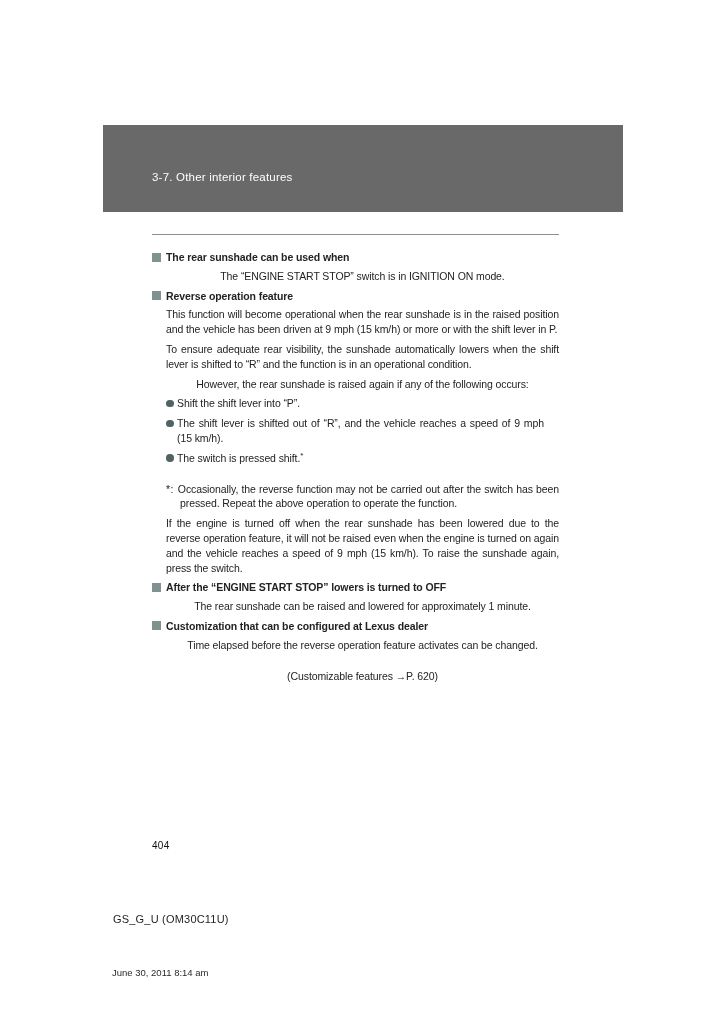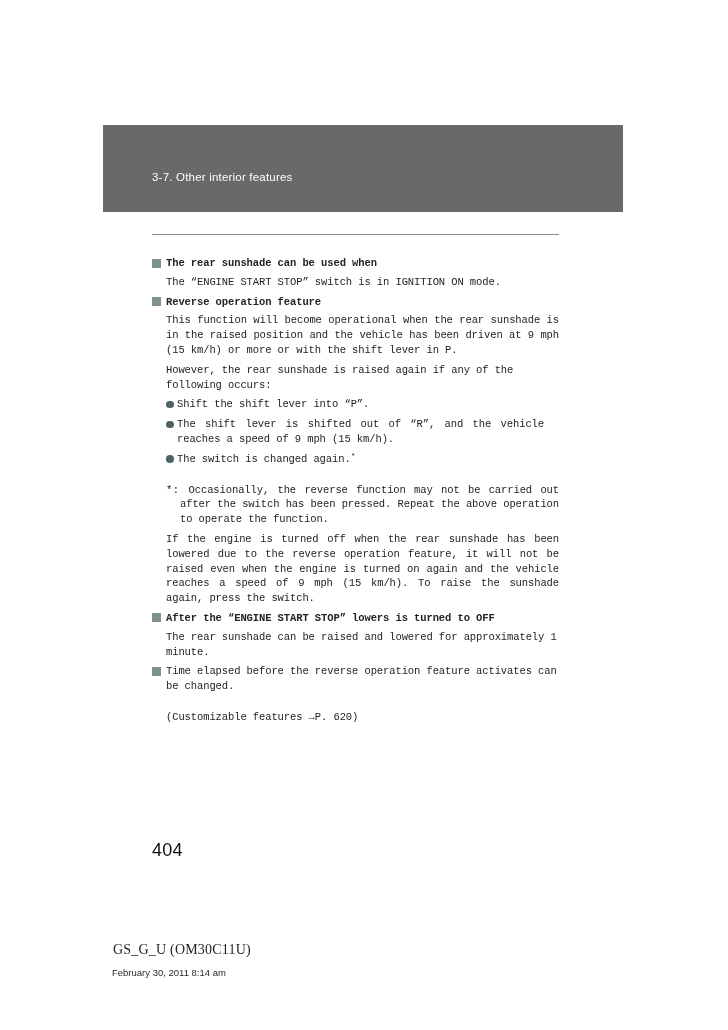--- a/index.html
+++ b/index.html
@@ -40,26 +40,25 @@
     top: 234px;
     width: 407px;
     height: 0;
     border-top: 1.5px solid #8f8f8f;
   }
 
   
   .content {
     position: absolute;
     left: 152px;
-    top: 256px;
+    top: 250px;
     width: 407px;
     font-size: 10.5px;
     line-height: 14.8px;
     letter-spacing: -0.1px;
-    font-family: Liberation Mono, monospace;
   }
   .content > :first-child { margin-top: 0; }
 
   .section-heading {
     position: relative;
     padding-left: 14px;
     font-weight: bold;
     margin: 5px 0 4px 0;
   }
   .sq-bullet {
@@ -69,21 +68,21 @@
     width: 9px;
     height: 9px;
     background: #80928f;
   }
 
   .para {
     padding-left: 14px;
     text-align: justify;
     margin: 0 0 5px 0;
   }
-  .para.no-justify { text-align: left; }
+  .para.no-justify { text-align: center; }
   .para.tight { margin-bottom: 16px; }
 
   .bullet-item {
     position: relative;
     padding-left: 25px;
     text-align: justify;
     margin: 0 15px 5px 0;
   }
   .rd-bullet {
     position: absolute;
@@ -106,34 +105,33 @@
     text-align: justify;
     margin: 16px 0 5px 0;
   }
   .footnote .fn-marker { letter-spacing: 0.5px; }
 
   
   .page-number {
     position: absolute;
     left: 152px;
     top: 840px;
-    font-size: 18px;
+    font-size: 10px;
     color: #101010;
     letter-spacing: 0.3px;
   }
 
   
   .footer-code {
     position: absolute;
     left: 113px;
-    top: 942px;
-    font-size: 14px;
+    top: 913px;
+    font-size: 11px;
     color: #1f1f1f;
     letter-spacing: 0.2px;
-    font-family: Liberation Serif, serif;
   }
   .footer-date {
     position: absolute;
     left: 112px;
     top: 967px;
     font-size: 9.5px;
     color: #2a2a2a;
   }
 </style>
 </head>
@@ -153,53 +151,55 @@
       <span class="sq-bullet"></span>
       <span>The rear sunshade can be used when</span>
     </div>
     <div class="para no-justify">The “ENGINE START STOP” switch is in IGNITION ON mode.</div>
 
     <div class="section-heading">
       <span class="sq-bullet"></span>
       <span>Reverse operation feature</span>
     </div>
     <div class="para">This function will become operational when the rear sunshade is in the raised position and the vehicle has been driven at 9 mph (15 km/h) or more or with the shift lever in P.</div>
+    <div class="para">To ensure adequate rear visibility, the sunshade automatically lowers when the shift lever is shifted to “R” and the function is in an operational condition.</div>
     <div class="para no-justify">However, the rear sunshade is raised again if any of the following occurs:</div>
 
     <div class="bullet-item">
       <span class="rd-bullet"></span>
       <span>Shift the shift lever into “P”.</span>
     </div>
     <div class="bullet-item">
       <span class="rd-bullet"></span>
       <span>The shift lever is shifted out of “R”, and the vehicle reaches a speed of 9 mph (15 km/h).</span>
     </div>
     <div class="bullet-item">
       <span class="rd-bullet"></span>
-      <span>The switch is changed again.</span><sup>*</sup>
+      <span>The switch is pressed shift.</span><sup>*</sup>
     </div>
 
     <div class="footnote">
       <span class="fn-marker">*: </span><span>Occasionally, the reverse function may not be carried out after the switch has been pressed. Repeat the above operation to operate the function.</span>
     </div>
 
     <div class="para">If the engine is turned off when the rear sunshade has been lowered due to the reverse operation feature, it will not be raised even when the engine is turned on again and the vehicle reaches a speed of 9 mph (15 km/h). To raise the sunshade again, press the switch.</div>
 
     <div class="section-heading">
       <span class="sq-bullet"></span>
       <span>After the “ENGINE START STOP” lowers is turned to OFF</span>
     </div>
     <div class="para no-justify">The rear sunshade can be raised and lowered for approximately 1 minute.</div>
 
     <div class="section-heading">
       <span class="sq-bullet"></span>
+      <span>Customization that can be configured at Lexus dealer</span>
     </div>
     <div class="para no-justify tight">Time elapsed before the reverse operation feature activates can be changed.</div>
     <div class="para no-justify">(Customizable features →P. 620)</div>
 
   </div>
 
   <div class="page-number">404</div>
 
   <div class="footer-code">GS_G_U (OM30C11U)</div>
-  <div class="footer-date">February 30, 2011 8:14 am</div>
+  <div class="footer-date">June 30, 2011 8:14 am</div>
 
 </div>
 
 </body></html>

